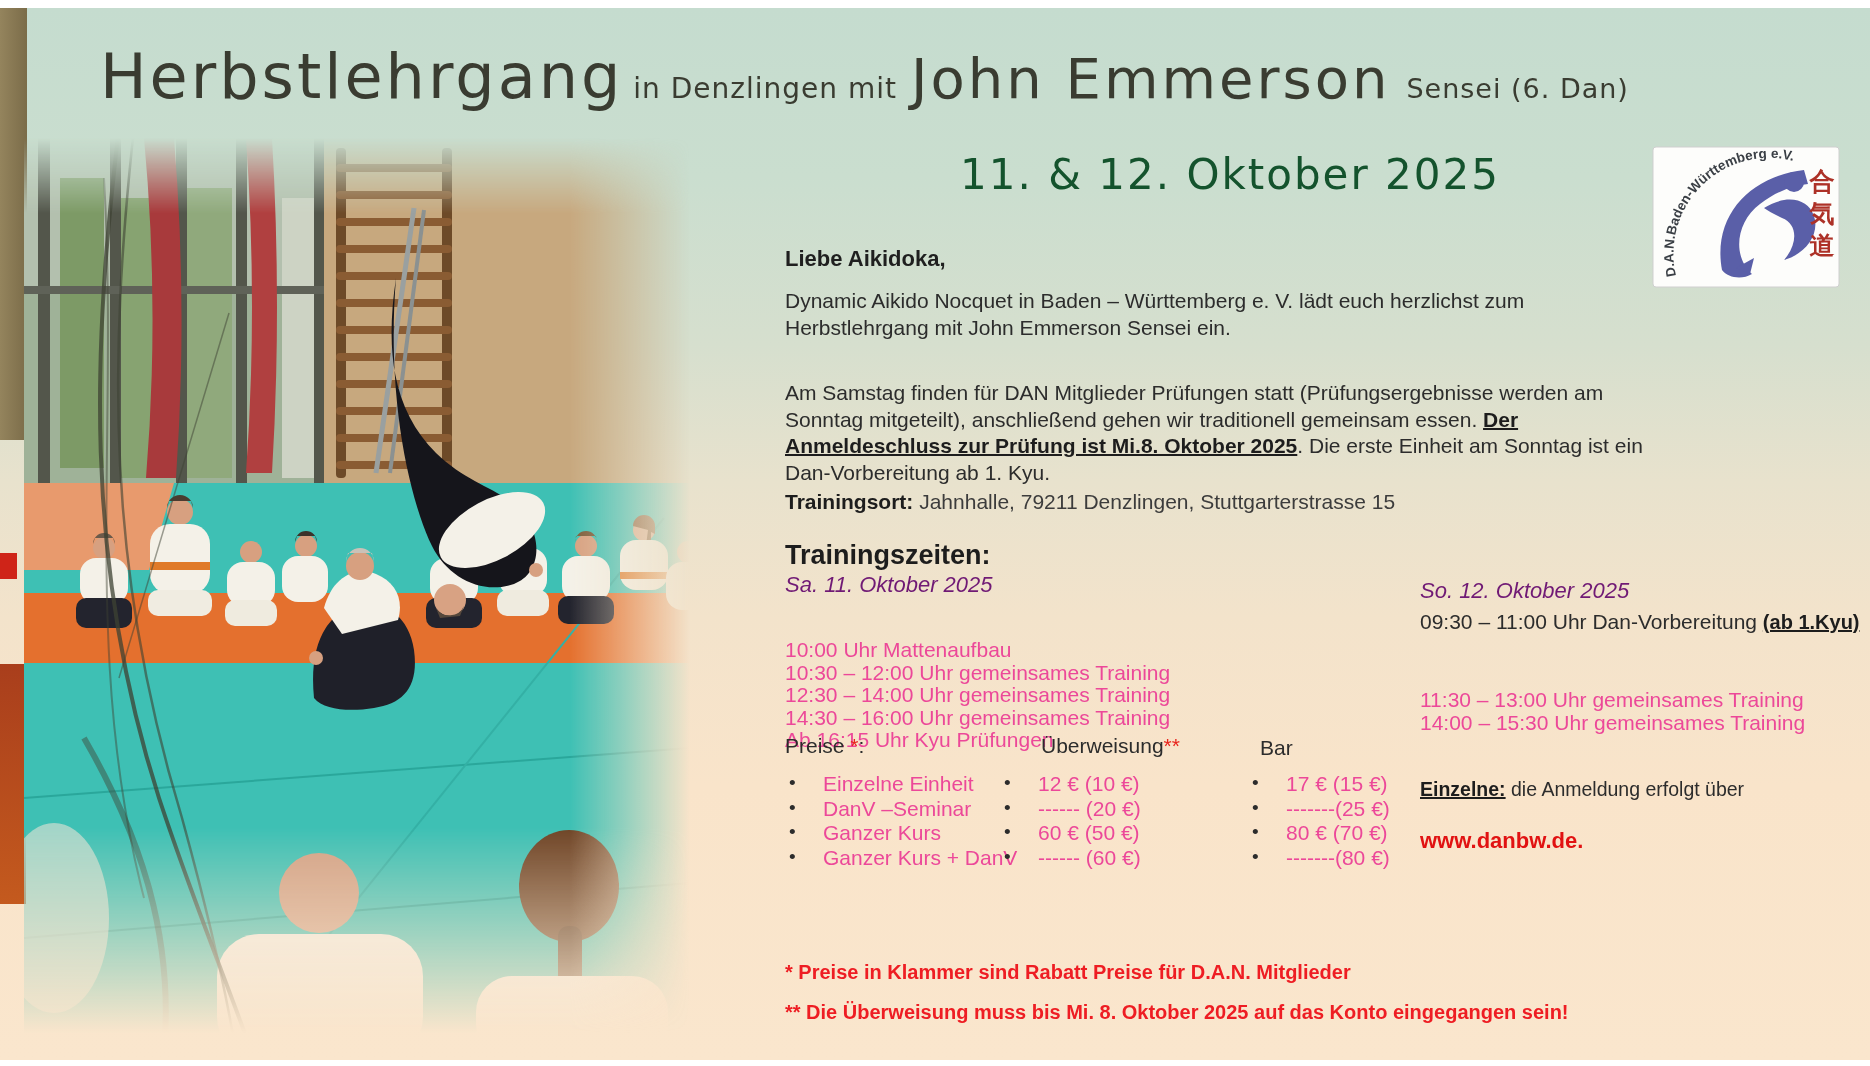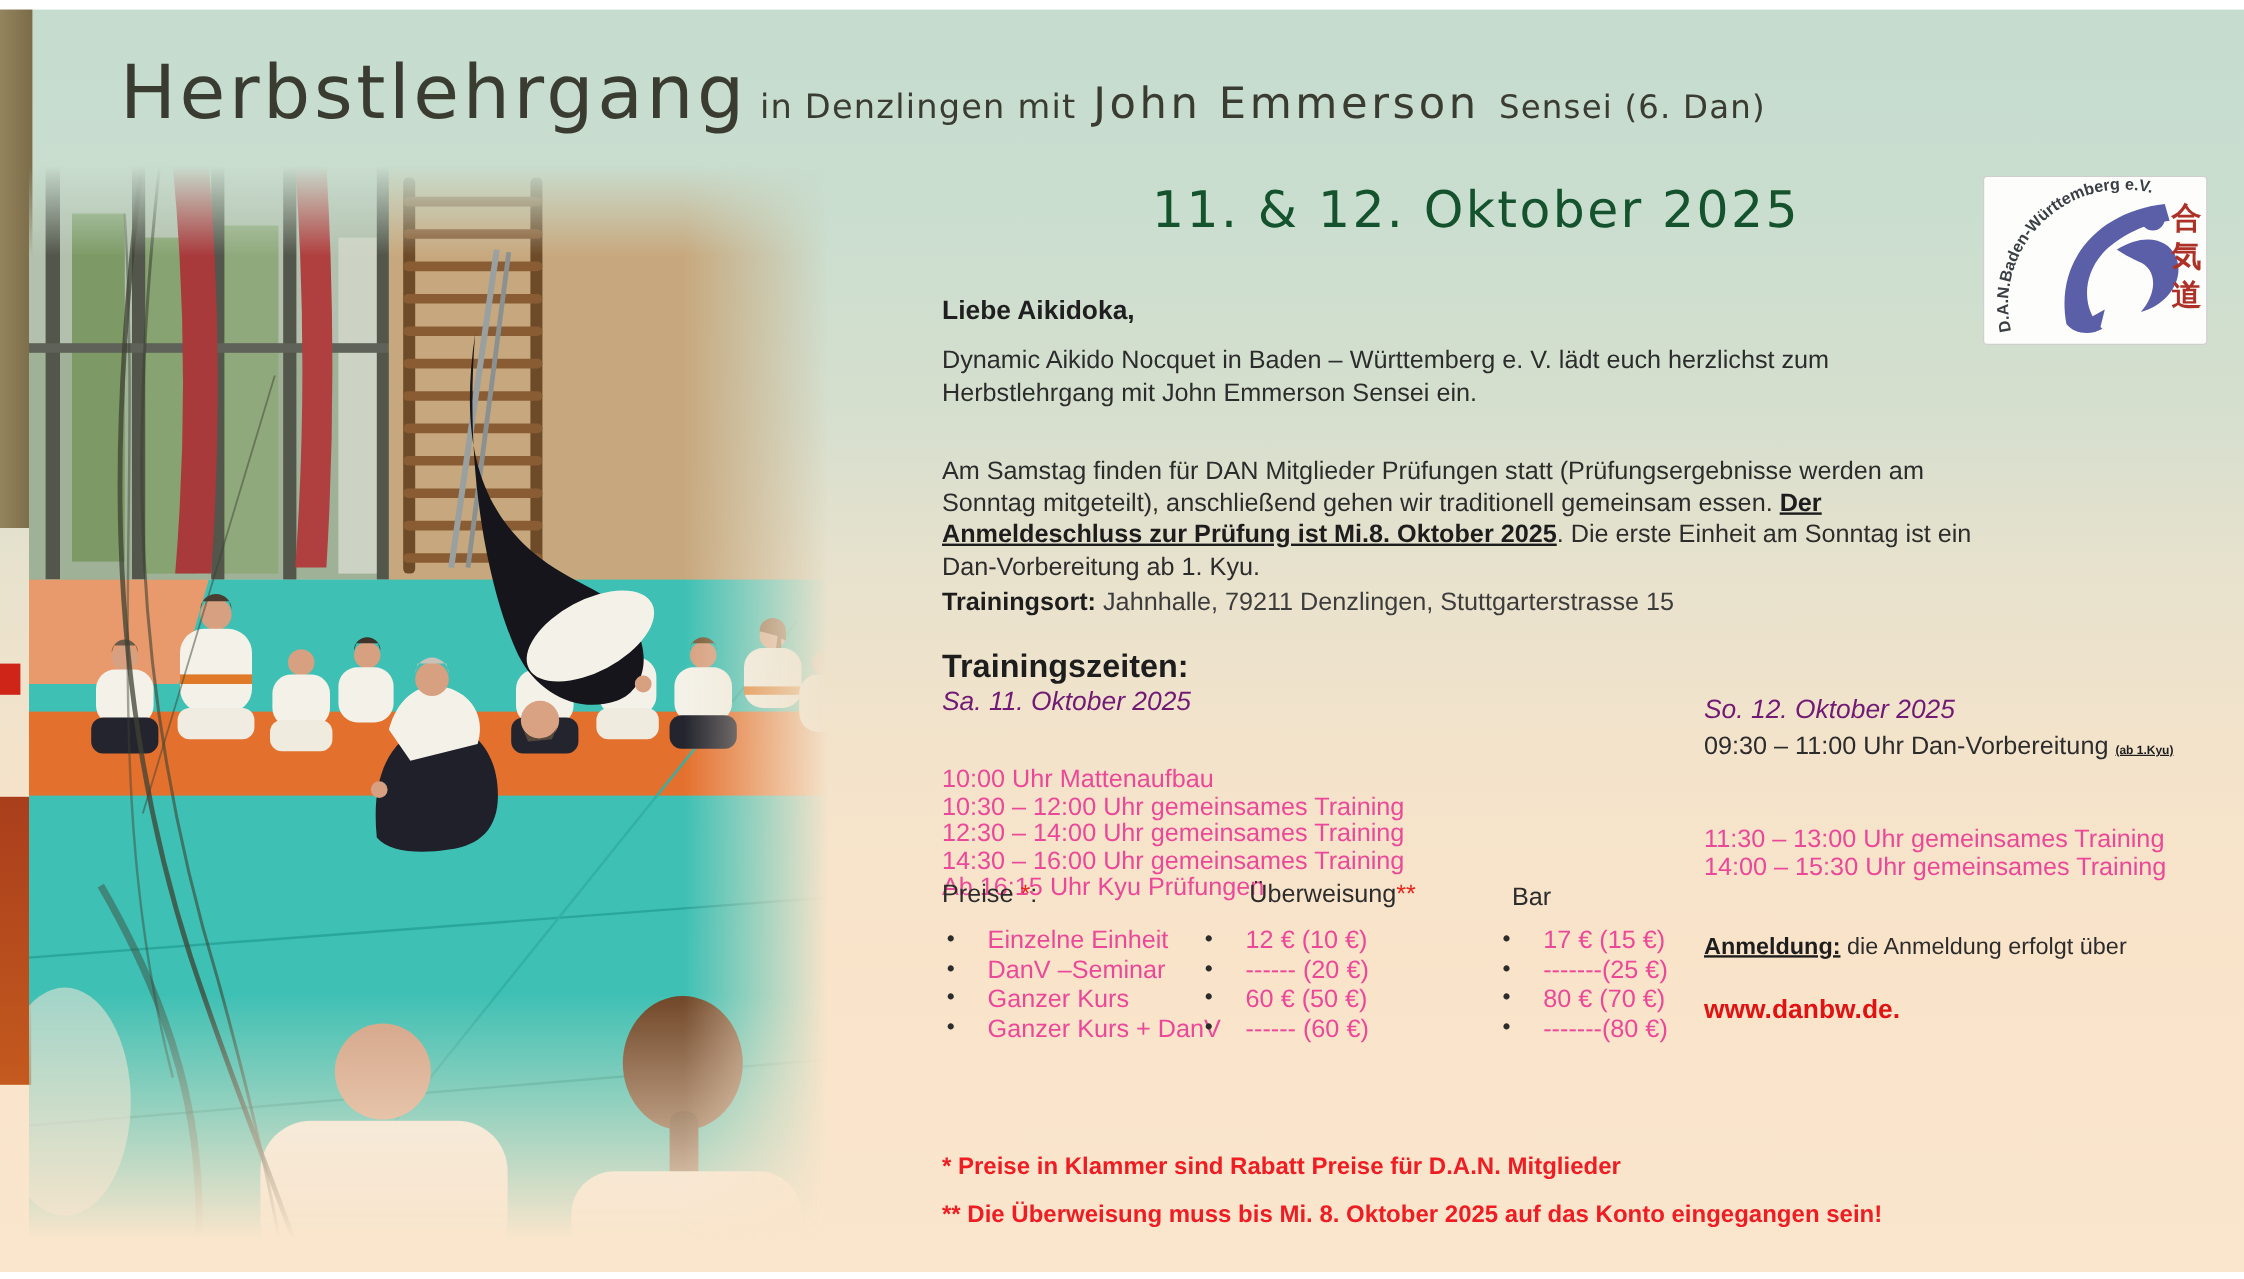--- a/index.html
+++ b/index.html
@@ -25,21 +25,21 @@
     -webkit-mask-image:linear-gradient(180deg,rgba(0,0,0,0) 0px,#000 75px,#000 690px,rgba(0,0,0,0) 895px);
     mask-image:linear-gradient(180deg,rgba(0,0,0,0) 0px,#000 75px,#000 690px,rgba(0,0,0,0) 895px);
   }
   .photo svg { display:block; width:100%; height:100%; }
 
   
   .title-row { position:absolute; left:100px; top:40px; white-space:nowrap;
     color:#3a3c31; font-family:"DejaVu Sans", sans-serif; }
   .title-main { font-size:62px; letter-spacing:3px; }
   .title-mid { font-size:28px; letter-spacing:1px; margin:0 14px 0 10px;text-align:center; }
-  .title-name { font-size:36px; letter-spacing:3px; }
+  .title-name { font-size:56px; letter-spacing:3px; }
   .title-suffix { font-size:27px; letter-spacing:1px; margin-left:16px; }
 
   .date-line { position:absolute; left:930px; top:150px; width:600px; text-align:center;
     font-family:"DejaVu Sans", sans-serif; font-size:42px; letter-spacing:2px; color:#14532d; }
 
   .logo { position:absolute; left:1652px; top:146px; width:188px; height:142px; }
 
   
   .greeting { position:absolute; left:785px; top:246px; font-size:22px; font-weight:bold; color:#1f1f1f; }
   .para { position:absolute; left:785px; width:884px; font-size:21px; line-height:26.5px; color:#2c2c2c; }
@@ -50,21 +50,21 @@
   .venue { position:absolute; left:785px; top:490px; font-size:21px; color:#3c3c3c; }
   .venue b { color:#1d1d1d; }
 
   .sched-head { position:absolute; left:785px; top:540px; font-size:27px; font-weight:bold; color:#1d1d1d; }
   .day-date { position:absolute; font-size:22px; font-style:italic; color:#701a75; }
   .sat-date { left:785px; top:572px; }
   .sun-date { left:1420px; top:578px; }
   .times { position:absolute; font-size:21px; line-height:22.5px; color:#ec4899;margin-top:35px; }
   .sat-times { left:785px; top:604px; }
   .sun-first { position:absolute; left:1420px; top:610px; font-size:21px; color:#2c2c2c; }
-  .sun-note { font-size:10px; font-weight:bold; text-decoration:underline; color:#1d1d1d; }
+  .sun-note { font-size:20px; font-weight:bold; text-decoration:underline; color:#1d1d1d; }
   .sun-times { left:1420px; top:654px; }
 
   .price-head { position:absolute; font-size:21px; color:#2c2c2c; }
   .ph-items { left:785px; top:734px; }
   .ph-transfer { left:1041px; top:734px; }
   .ph-cash { left:1260px; top:736px; }
   .red { color:#e8241d; }
   .blist { position:absolute; font-size:21px; color:#ec4899; }
   .blist .row { height:24.5px; position:relative; padding-left:38px; white-space:nowrap; }
   .blist .row::before { content:"•"; position:absolute; left:4px; top:0; font-size:19px; color:#2c2c2c; }
@@ -313,19 +313,19 @@
     <div class="row">------ (60 €)</div>
   </div>
   <div class="blist bl-cash">
     <div class="row">17 € (15 €)</div>
     <div class="row">-------(25 €)</div>
     <div class="row">80 € (70 €)</div>
     <div class="row">-------(80 €)</div>
   </div>
 
   <div class="registration">
-    <span class="reg-label">Anmeldung:</span><span> die Anmeldung erfolgt über</span>
+    <span class="reg-label">Einzelne:</span><span> die Anmeldung erfolgt über</span>
   </div>
   <div class="reg-url">www.danbw.de.</div>
 
   <div class="footnote fn1">* Preise in Klammer sind Rabatt Preise für D.A.N. Mitglieder</div>
   <div class="footnote fn2">** Die Überweisung muss bis Mi. 8. Oktober 2025 auf das Konto eingegangen sein!</div>
 </div>
 
 </body></html>

